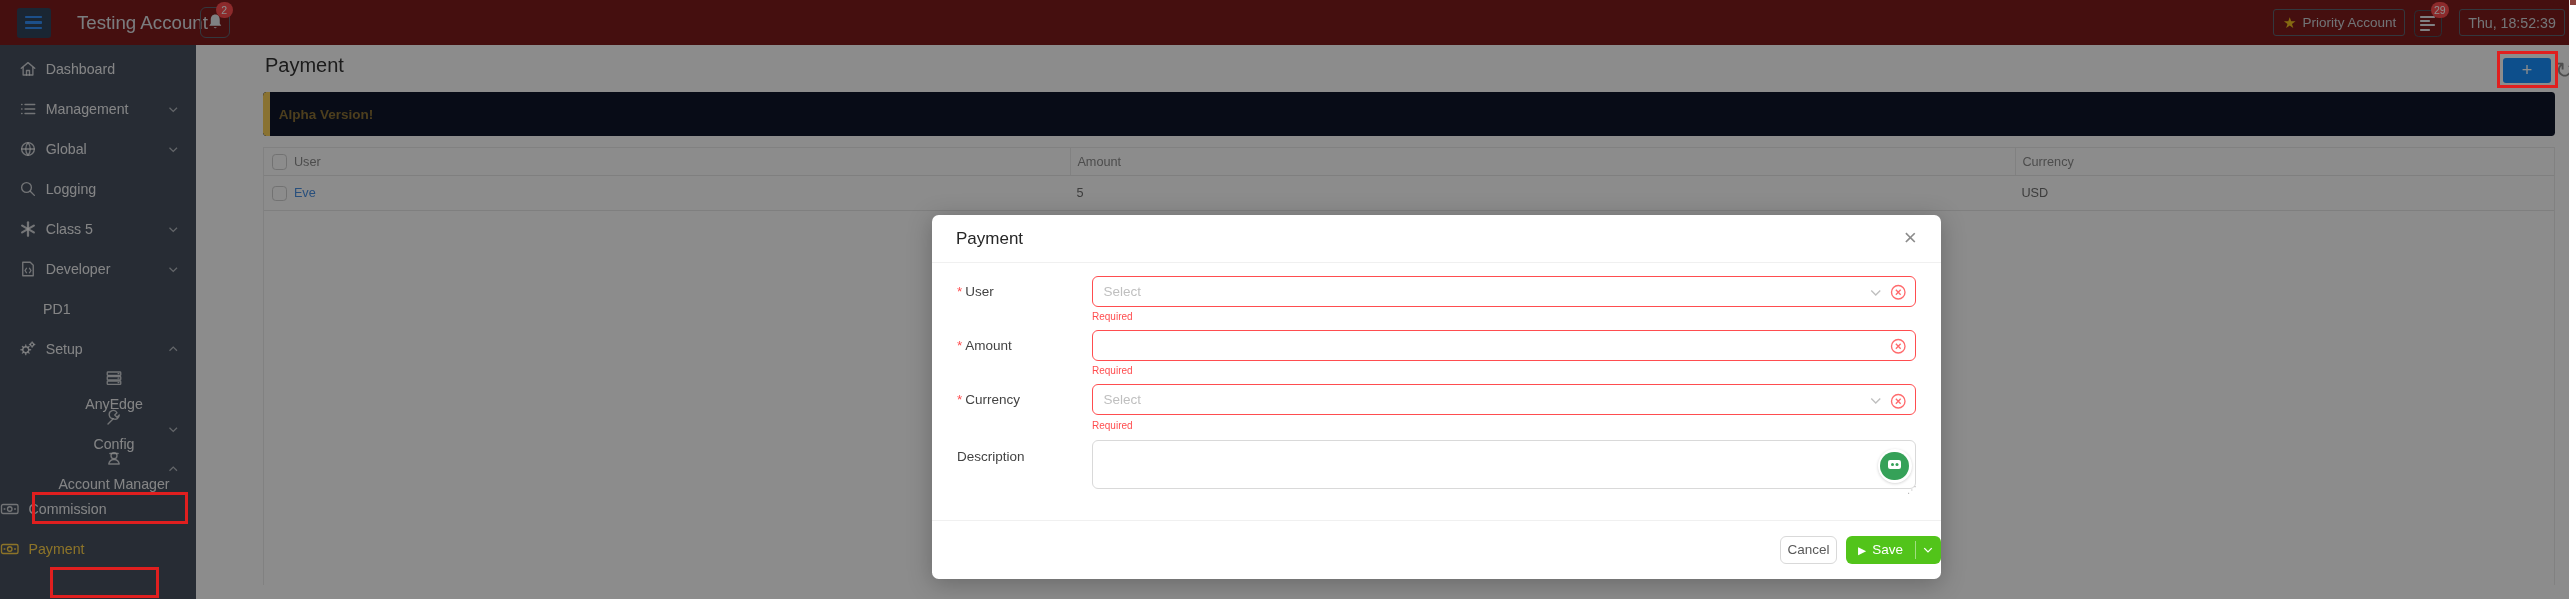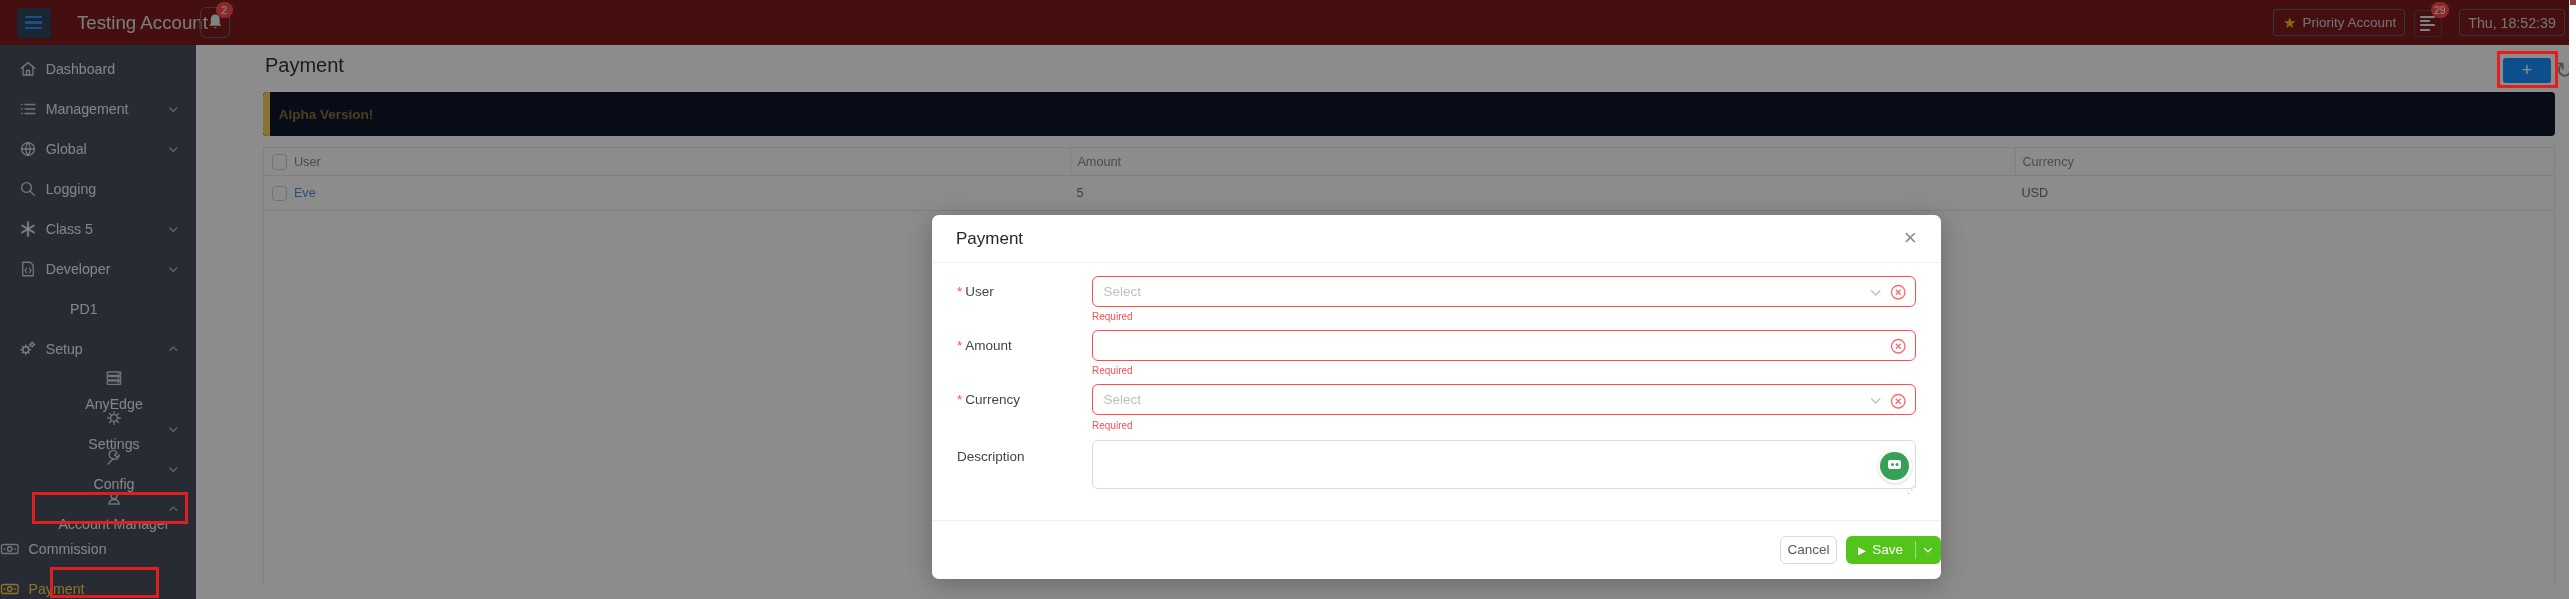--- a/index.html
+++ b/index.html
@@ -29,21 +29,21 @@
                align-items:flex-start; gap:2.2px; padding-left:5.2px; }
   .lines-btn i { display:block; height:2.2px; background:#e8ebee; border-radius:0.7px; }
   .lines-btn i:nth-child(odd){ width:15px; } .lines-btn i:nth-child(even){ width:9.7px; }
   .pill-time { left:2459px; width:106px; justify-content:center; font-size:14.2px; color:#d2d7db; }
 
   
   .sidebar { position:absolute; left:0; top:45px; width:196px; height:555px; background:#475160; padding-top:3.7px; }
   .nav-item { position:relative; height:40px; display:flex; align-items:center; gap:9px;
               color:rgba(255,255,255,0.92); font-size:14.2px; cursor:pointer; }
   .nav-item svg { flex:0 0 auto; }
-  .lvl1 { padding-left:18.7px; } .lvl1-noicon { padding-left:43px;margin-left:27px; }
+  .lvl1 { padding-left:18.7px; } .lvl1-noicon { padding-left:43px; }
   .lvl2 { padding-left:32px;flex-direction:column; } .lvl3 { }
   .chev { position:absolute; right:18px; top:50%; margin-top:-5.2px; opacity:.6; }
   .active-item { color:#ffd24a; }
   .ic { stroke:rgba(255,255,255,0.75); fill:none; stroke-width:1.8; stroke-linecap:round; stroke-linejoin:round; }
   .ic-gold { stroke:#ffd24a; }
 
   
   .content { position:absolute; left:248px; top:45px; width:2322px; height:555px; background:#fff; }
   .page-title { position:absolute; left:17px; top:9px; font-size:20px; color:#333; }
   .add-btn { position:absolute; left:2255px; top:12.7px; width:48px; height:25.4px; background:#1890ff;
@@ -244,30 +244,20 @@
     <div class="nav-item lvl2">
       <svg class="ic" width="18" height="18" viewBox="0 0 24 24">
         <rect x="3" y="4" width="18" height="4.5" rx="1"></rect>
           <rect x="3" y="10" width="18" height="4.5" rx="1"></rect>
           <rect x="3" y="16" width="18" height="4.5" rx="1"></rect>
         <path d="M17.5 6.2 H18.5 M17.5 12.2 H18.5 M17.5 18.2 H18.5"></path>
       </svg>
       <span>AnyEdge</span>
     </div>
 
-    <div class="nav-item lvl2">
-      <svg class="ic" width="18" height="18" viewBox="0 0 24 24">
-        <circle cx="12" cy="12" r="4.5"></circle>
-          <path d="M12 3.5 V6 M12 18 V20.5 M3.5 12 H6 M18 12 H20.5 M6 6 L7.8 7.8 M16.2 16.2 L18 18 M18 6 L16.2 7.8 M7.8 16.2 L6 18"></path>
-      </svg>
-      <span>Settings</span>
-      <svg class="chev" width="10.5" height="10.5" viewBox="0 0 14 14">
-          <path d="M2 5 L7 10 L12 5" stroke="#fff" fill="none" stroke-width="1.6"></path>
-        </svg>
-    </div>
 
     <div class="nav-item lvl2">
       <svg class="ic" width="18" height="18" viewBox="0 0 24 24">
         <path d="M4 20 L11 13"></path>
           <path d="M11 13 A5.5 5.5 0 1 1 16 5 L13 8 L16 11 L19 8 A5.5 5.5 0 0 1 11 13 Z"></path>
       </svg>
       <span>Config</span>
       <svg class="chev" width="10.5" height="10.5" viewBox="0 0 14 14">
           <path d="M2 5 L7 10 L12 5" stroke="#fff" fill="none" stroke-width="1.6"></path>
         </svg>

